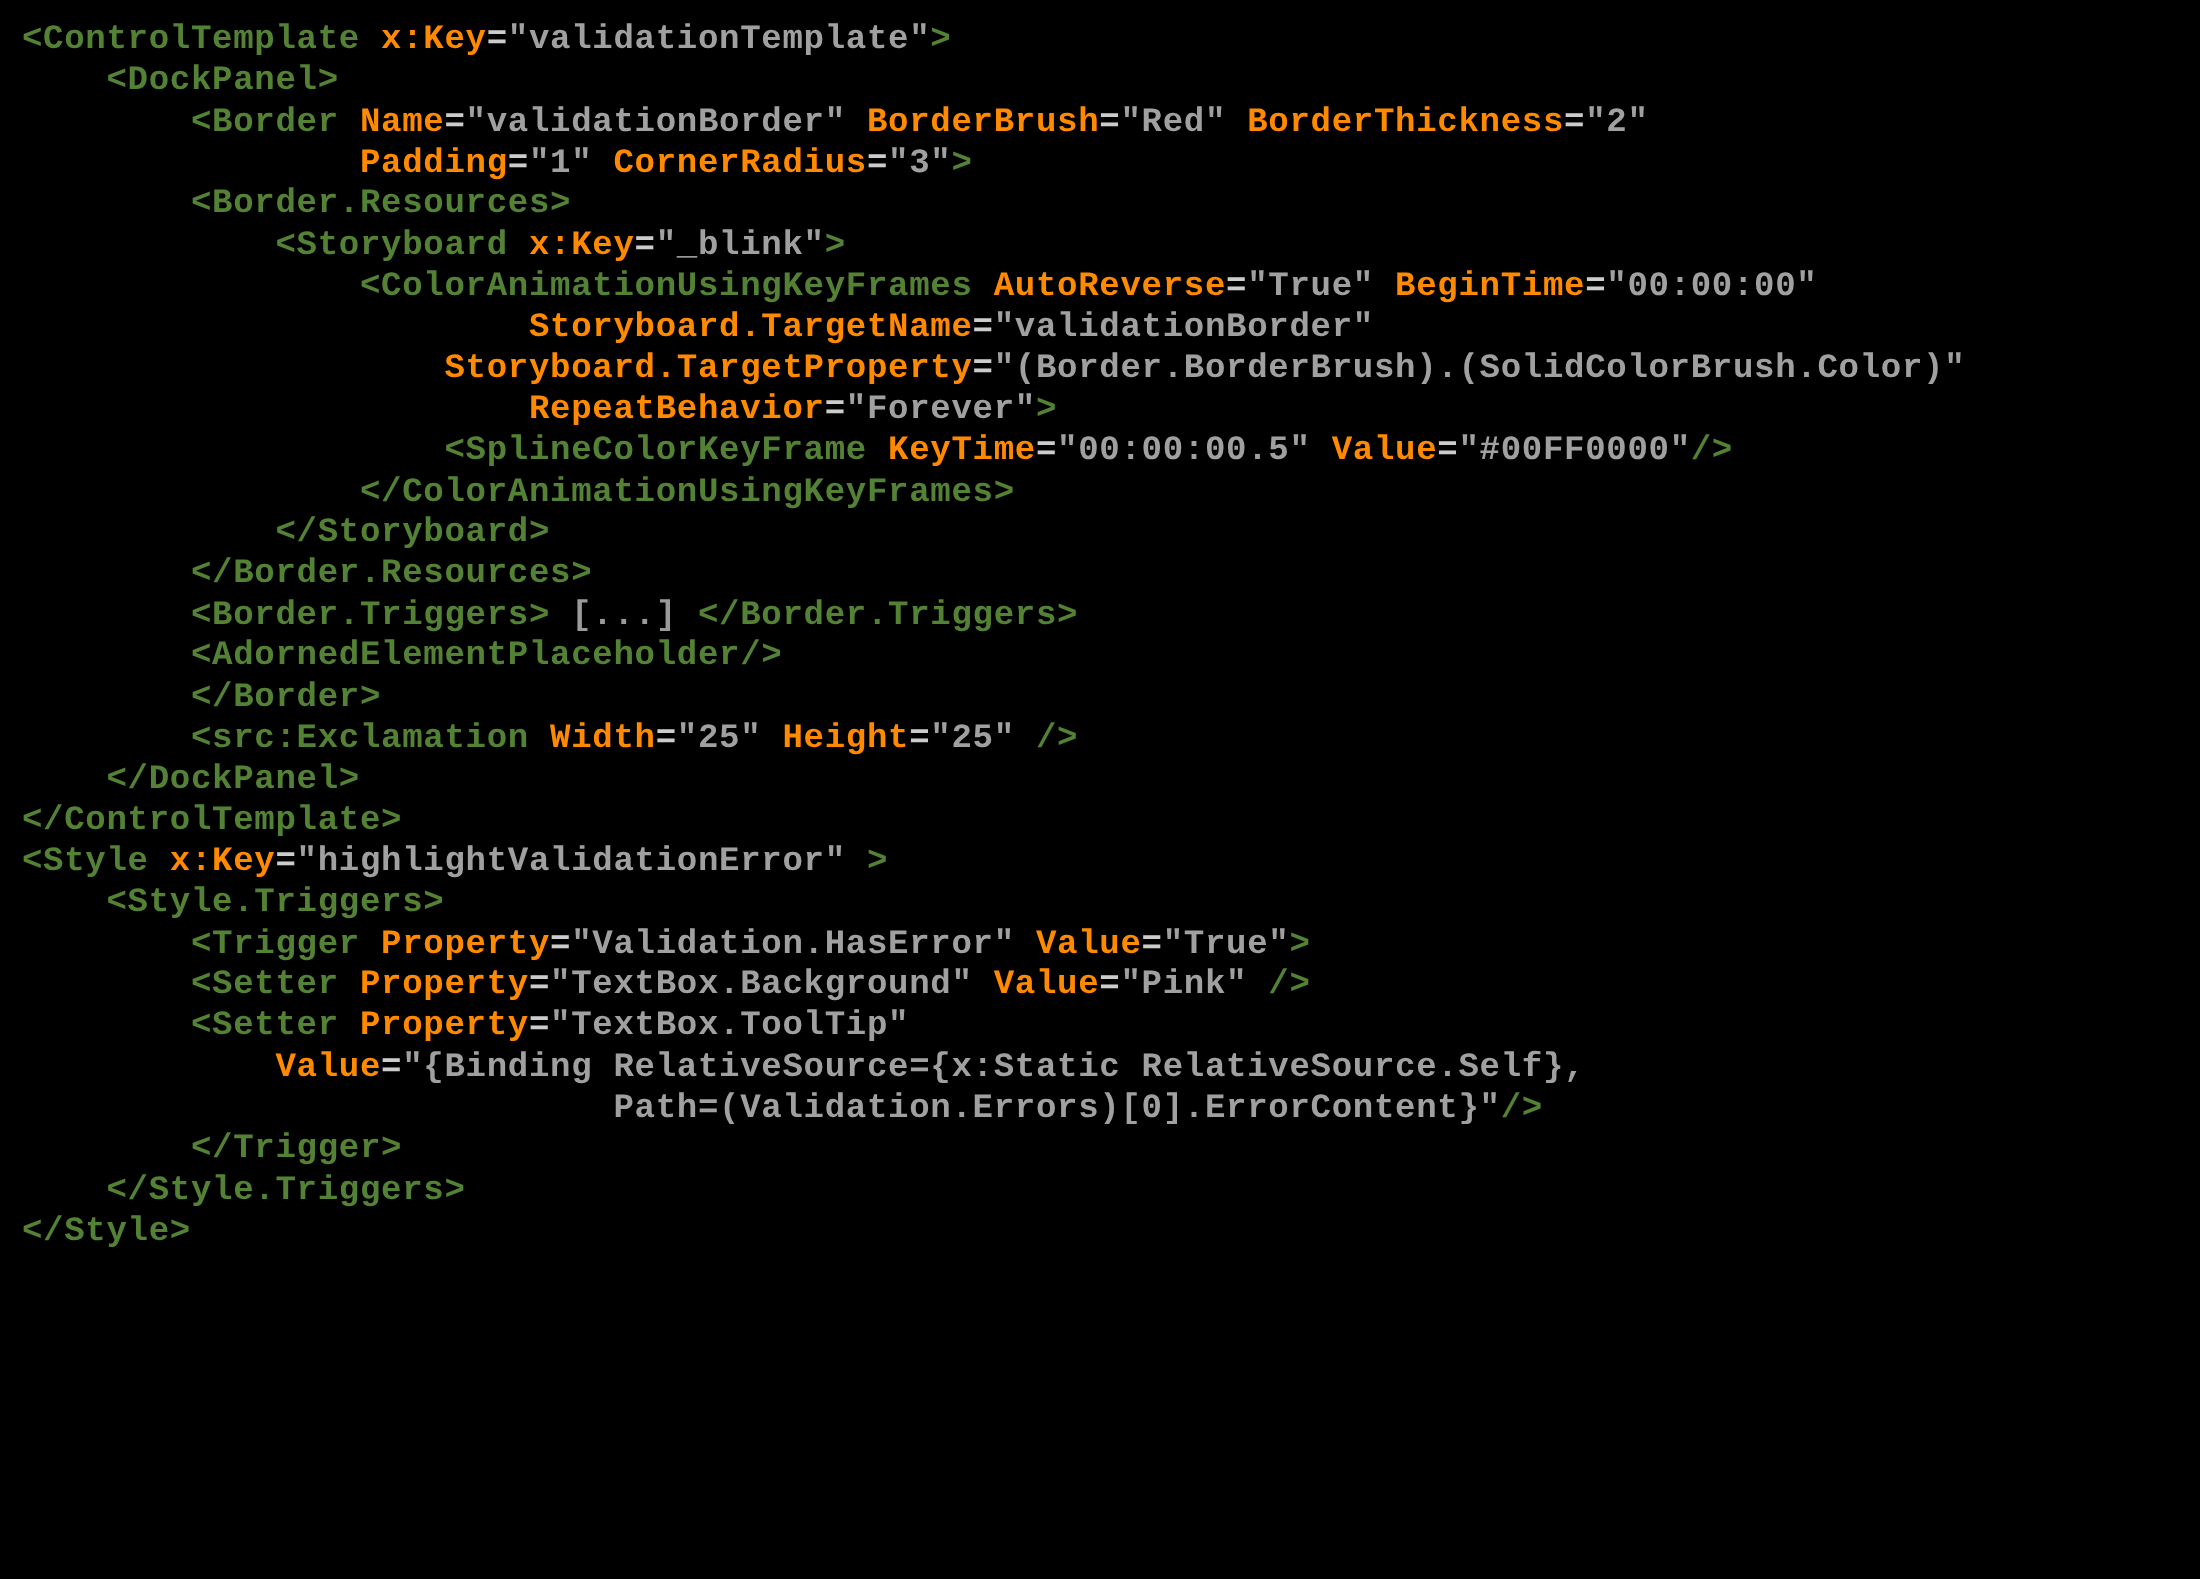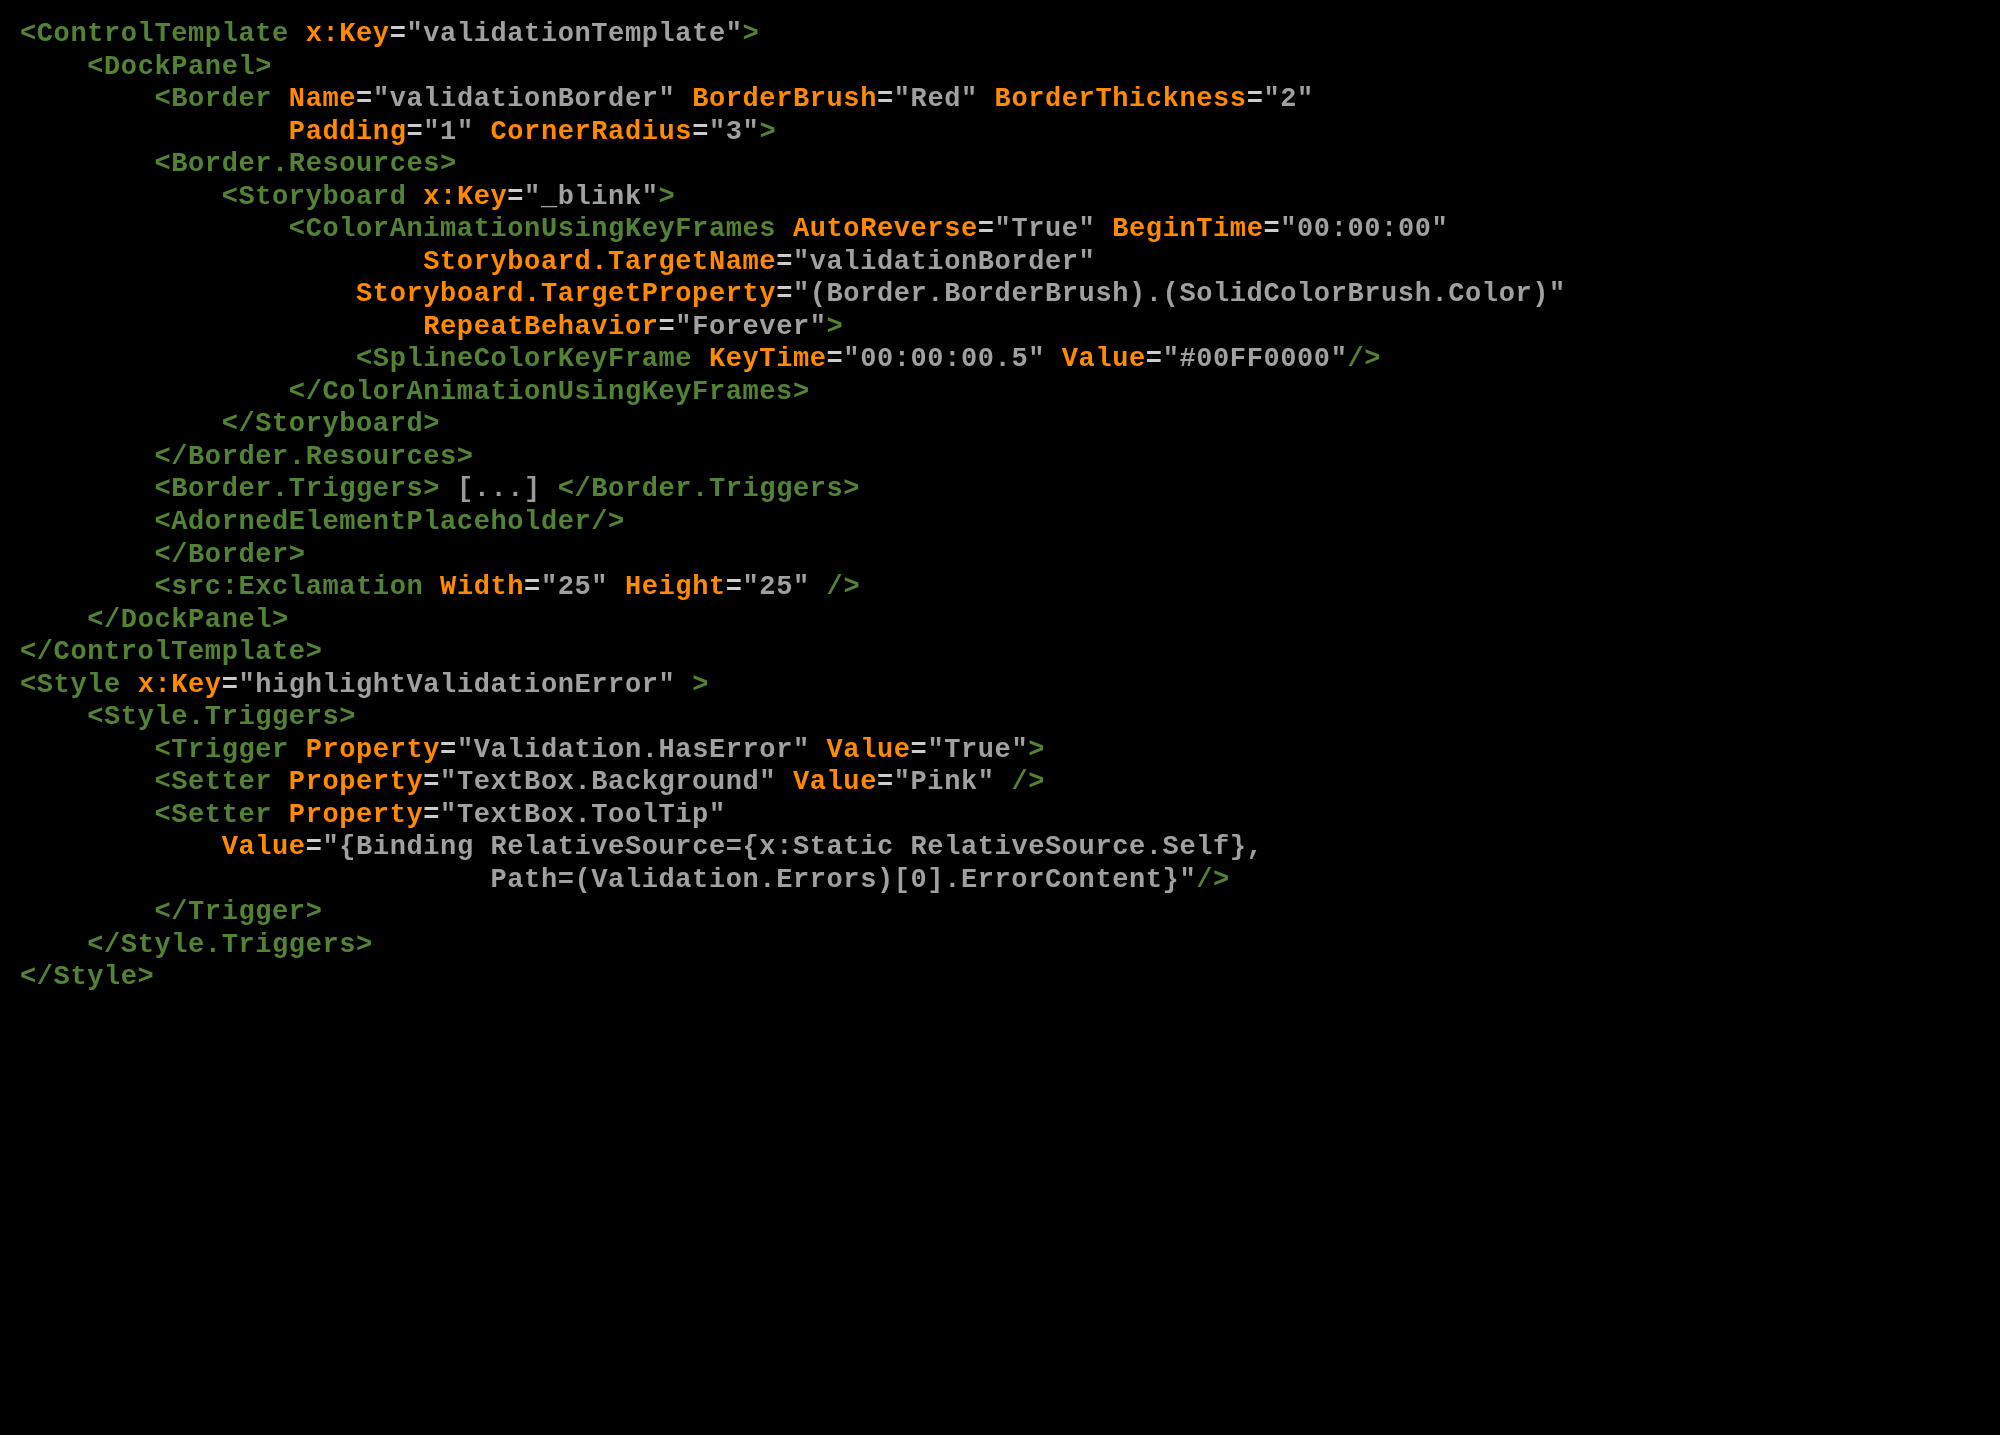--- a/index.html
+++ b/index.html
@@ -8,21 +8,21 @@
     background: #000;
     width: 2000px;
     height: 1435px;
     overflow: hidden;
   }
   pre.code {
     margin: 0;
     padding: 18px 20px 18px 20px;
     font-family: "Courier New", Courier, monospace;
     font-weight: bold;
-    font-size: 27px;
+    font-size: 31px;
     line-height: 1.205;
     letter-spacing: 0.6px;
     color: #ccc;
     white-space: pre;
   }
   .t  { color: #548235; }   
   .an { color: #ff8a00; }   
   .eq { color: #cccccc; }   
   .av { color: #a0a0a0; }   
   .br { color: #9a9a9a; }   

